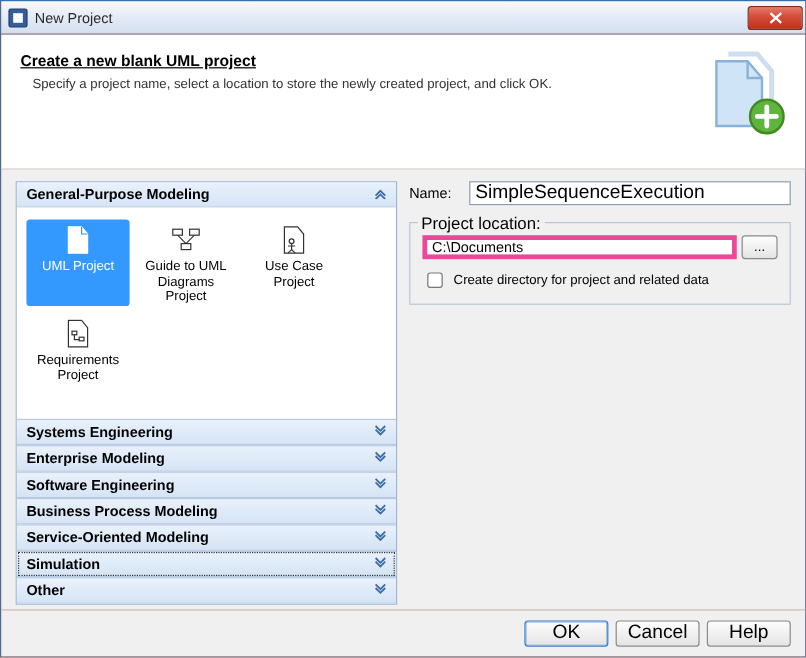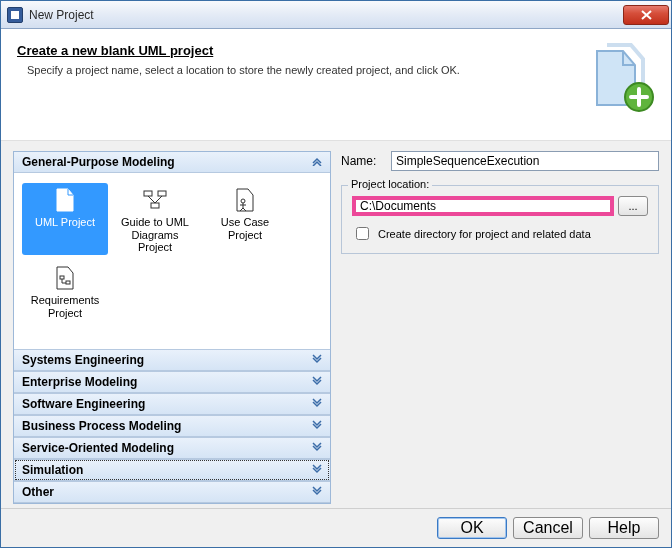--- a/index.html
+++ b/index.html
@@ -162,37 +162,37 @@
     display: flex;
     align-items: center;
     gap: 6px;
   }
   .field-label { width: 44px; }
   .field-row input.txt {
     flex: 1;
     border: 1px solid #8a9cb2;
     padding: 2px 4px;
     font-family: inherit;
-    font-size: 12px;
+    font-size: 16px;
     height: 20px;
   }
   .group-box {
     border: 1px solid #b8c6d8;
     padding: 10px 10px 10px 10px;
     background: #f0f0f0;
     position: relative;
     margin-top: 6px;
   }
   .group-box .legend {
     position: absolute;
     top: -8px;
     left: 6px;
     background: #f0f0f0;
     padding: 0 3px;
-    font-size: 11px;
+    font-size: 14px;
   }
   .loc-row {
     display: flex;
     gap: 4px;
     margin-bottom: 8px;
   }
   .loc-row input {
     flex: 1;
     border: 4px solid #ec4899;
     padding: 2px 4px;

